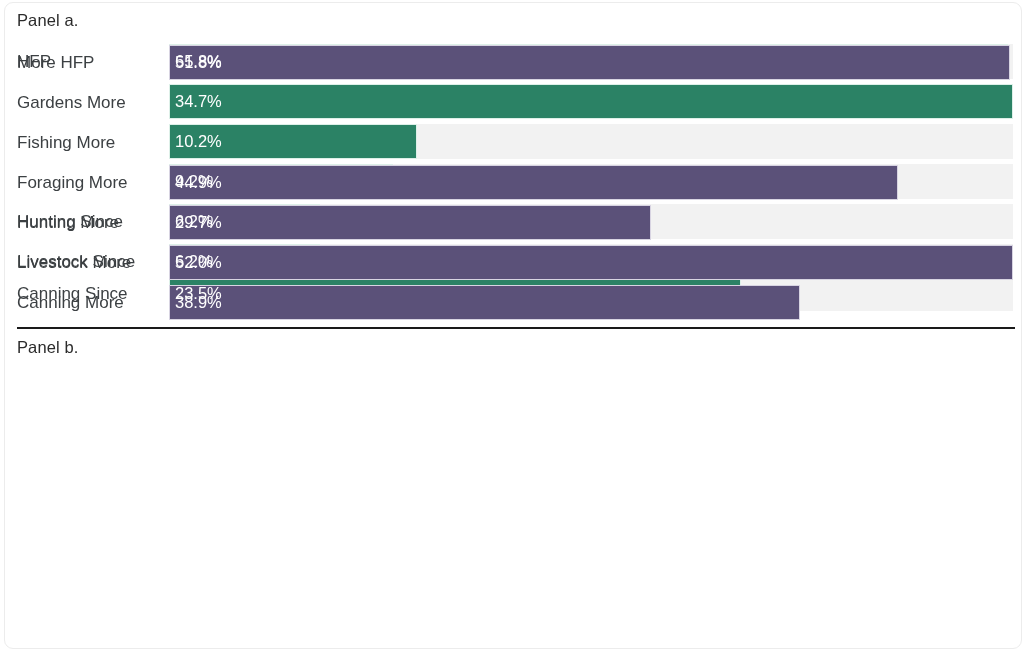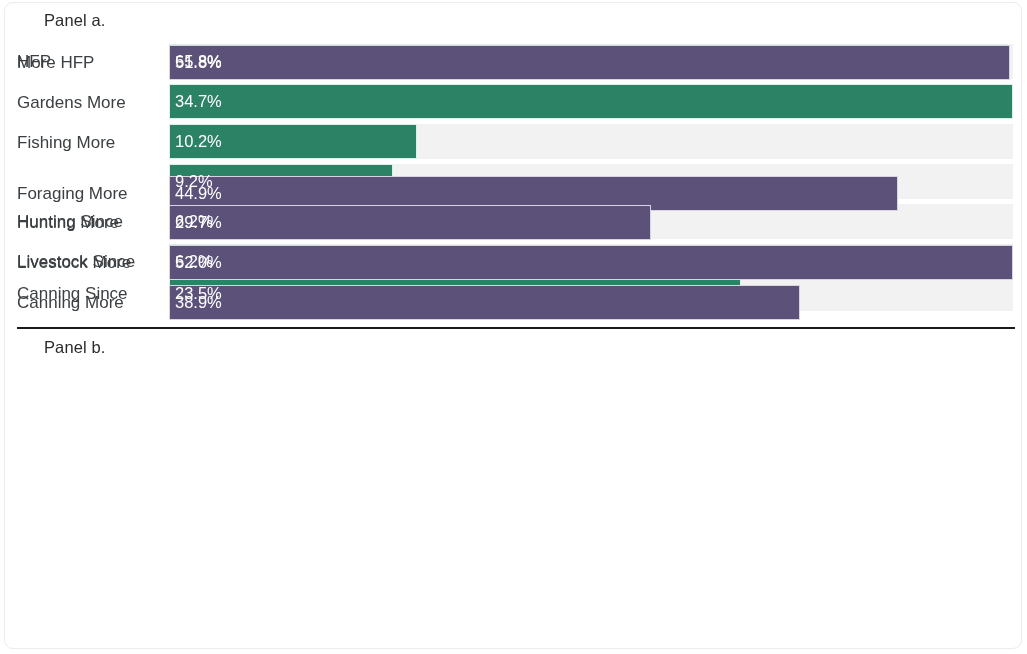--- a/index.html
+++ b/index.html
@@ -35,21 +35,20 @@
   .panel-a { top: 0px; }
   .panel-b { top: 326px; }
 
   .panel-title {
     position: absolute;
     left: 12px;
     font-size: 16.5px;
     color: #2b2b2b;
     letter-spacing: 0.1px;
     white-space: nowrap;
-    margin-left: 27px;
   }
   .panel-a .panel-title { top: 8px; }
   .panel-b .panel-title { top: 9px; }
 
   .divider {
     position: absolute;
     left: 12px;
     top: 324px;
     width: 998px;
     height: 0;
@@ -196,21 +195,21 @@
             <div class="bar-fill" style="width: 99.6154%;"></div>
             <div class="bar-value">51.8%</div>
           </div>
         </div>
         <div class="row" style="top: -244px;">
           <div class="row-label">Gardens More</div>
         </div>
         <div class="row" style="top: -204px;">
           <div class="row-label">Fishing More</div>
         </div>
-        <div class="row" style="top: -164px; margin-top: 11px;">
+        <div class="row" style="top: -164px;">
           <div class="row-label">Foraging More</div>
           <div class="bar-area">
             <div class="bar-track"></div>
             <div class="bar-fill" style="width: 86.3462%;"></div>
             <div class="bar-value">44.9%</div>
           </div>
         </div>
         <div class="row" style="top: -124px;">
           <div class="row-label">Hunting More</div>
           <div class="bar-area">

